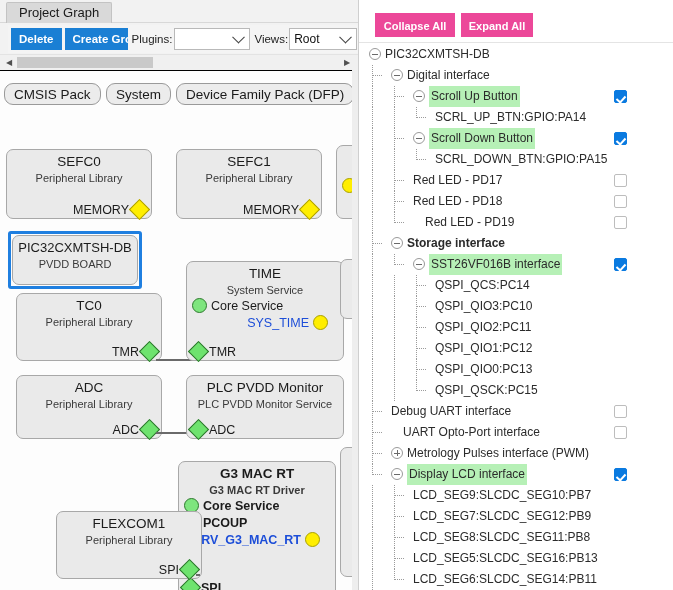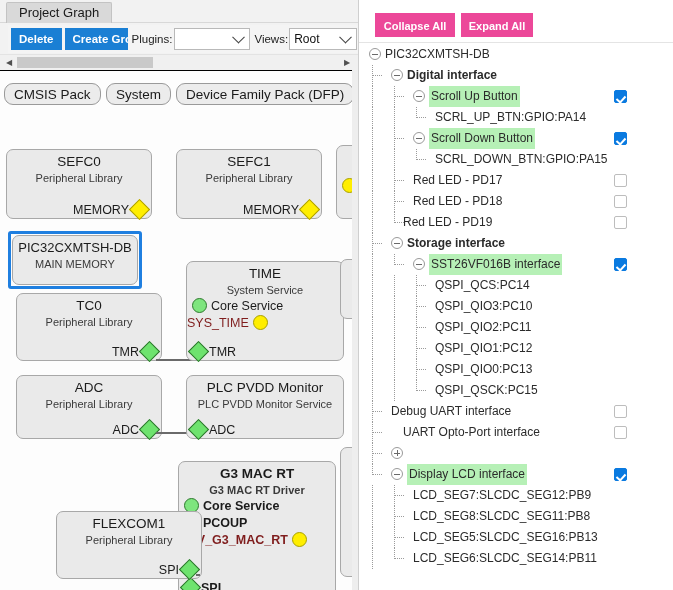--- a/index.html
+++ b/index.html
@@ -120,23 +120,23 @@
   .node .sub{
     text-align:center;font-size:11px;color:#3a3a3a;
     margin-top:3px;
   }
   .node .row-left{
     display:flex;align-items:center;gap:4px;
     font-size:12.5px;color:#1b1b1b;
     padding-left:5px;margin-top:2px;
   }
   .node .row-right{
-    display:flex;align-items:center;justify-content:flex-start;gap:4px;
-    font-size:12.5px;color:#7f1d1d;
-    padding-right:2px;margin-top:2px;
+    display:flex;align-items:center;justify-content:flex-end;gap:4px;
+    font-size:12.5px;color:#1d4ed8;
+    padding-right:15px;margin-top:2px;
   }
   .node .port-row{
     position:absolute;bottom:1px;
     display:flex;align-items:center;gap:3px;
     font-size:12.5px;
   }
   .node .port-row.right{right:4px;}
   .node .port-row.left{left:4px;}
 
   .dia{
@@ -299,21 +299,21 @@
 
       <div class="node" style="left:336px;top:74px;width:60px;height:74px;">
         <div class="row-left" style="margin-top:32px;">
           <span class="dot yellow"></span>
         </div>
       </div>
 
       <div class="sel-outline" style="left:8px;top:160px;width:134px;height:58px;"></div>
       <div class="node" style="left:12px;top:164px;width:126px;height:50px;">
         <div class="ttl" style="font-size:13px;">PIC32CXMTSH-DB</div>
-        <div class="sub">MAIN MEMORY</div>
+        <div class="sub">PVDD BOARD</div>
       </div>
 
       <div class="node" style="left:16px;top:222px;width:146px;height:68px;">
         <div class="ttl">TC0</div>
         <div class="sub">Peripheral Library</div>
         <div class="port-row right">
           <span>TMR</span>
           <span class="dia"></span>
         </div>
       </div>
@@ -404,21 +404,21 @@
     </div>
     <div class="tree" id="tree-root">
         <div class="trow">
           <div class="toggler" style="left: 10px;"></div>
           <div class="tlabel" style="left: 26px;">PIC32CXMTSH-DB</div>
         </div>
         <div class="trow">
           <div class="vline" style="left: 13px;"></div>
           <div class="elbow" style="left: 14px;"></div>
           <div class="toggler" style="left: 32px;"></div>
-          <div class="tlabel" style="left: 48px; font-weight: bold;">Digital interface</div>
+          <div class="tlabel" style="left: 48px;">Digital interface</div>
         </div>
         <div class="trow">
           <div class="vline" style="left: 13px;"></div>
           <div class="vline" style="left: 35px;"></div>
           <div class="elbow" style="left: 36px;"></div>
           <div class="toggler" style="left: 54px;"></div>
           <div class="tlabel hl" style="left: 70px;">Scroll Up Button</div>
           <div class="cb on" style="left: 255px;"></div>
         </div>
         <div class="trow">
@@ -454,21 +454,21 @@
           <div class="vline" style="left: 13px;"></div>
           <div class="vline" style="left: 35px;"></div>
           <div class="elbow" style="left: 36px;"></div>
           <div class="tlabel" style="left: 54px;">Red LED - PD18</div>
           <div class="cb off" style="left: 255px;"></div>
         </div>
         <div class="trow">
           <div class="vline" style="left: 13px;"></div>
           <div class="vline half" style="left: 35px;"></div>
           <div class="elbow" style="left: 36px;"></div>
-          <div class="tlabel" style="left: 44px;">Red LED - PD19</div>
+          <div class="tlabel" style="left: 66px;">Red LED - PD19</div>
           <div class="cb off" style="left: 255px;"></div>
         </div>
         <div class="trow">
           <div class="vline" style="left: 13px;"></div>
           <div class="elbow" style="left: 14px;"></div>
           <div class="toggler" style="left: 32px;"></div>
           <div class="tlabel" style="left: 48px; font-weight: bold;">Storage interface</div>
         </div>
         <div class="trow">
           <div class="vline" style="left: 13px;"></div>
@@ -529,32 +529,39 @@
         <div class="trow">
           <div class="vline" style="left: 13px;"></div>
           <div class="elbow" style="left: 14px;"></div>
           <div class="tlabel" style="left: 44px;">UART Opto-Port interface</div>
           <div class="cb off" style="left: 255px;"></div>
         </div>
         <div class="trow">
           <div class="vline" style="left: 13px;"></div>
           <div class="elbow" style="left: 14px;"></div>
           <div class="toggler plus" style="left: 32px;"></div>
+          <div class="tlabel" style="left: 48px;">Metrology Pulses interface (PWM)</div>
         </div>
         <div class="trow">
           <div class="vline half" style="left: 13px;"></div>
           <div class="elbow" style="left: 14px;"></div>
           <div class="toggler" style="left: 32px;"></div>
           <div class="tlabel hl" style="left: 48px;">Display LCD interface</div>
           <div class="cb on" style="left: 255px;"></div>
         </div>
         <div class="trow">
           <div class="vline" style="left: 13px;"></div>
           <div class="vline" style="left: 35px;"></div>
           <div class="elbow" style="left: 36px;"></div>
+          <div class="tlabel" style="left: 54px;">LCD_SEG9:SLCDC_SEG10:PB7</div>
+        </div>
+        <div class="trow">
+          <div class="vline" style="left: 13px;"></div>
+          <div class="vline" style="left: 35px;"></div>
+          <div class="elbow" style="left: 36px;"></div>
           <div class="tlabel" style="left: 54px;">LCD_SEG7:SLCDC_SEG12:PB9</div>
         </div>
         <div class="trow">
           <div class="vline" style="left: 13px;"></div>
           <div class="vline" style="left: 35px;"></div>
           <div class="elbow" style="left: 36px;"></div>
           <div class="tlabel" style="left: 54px;">LCD_SEG8:SLCDC_SEG11:PB8</div>
         </div>
         <div class="trow">
           <div class="vline" style="left: 13px;"></div>

